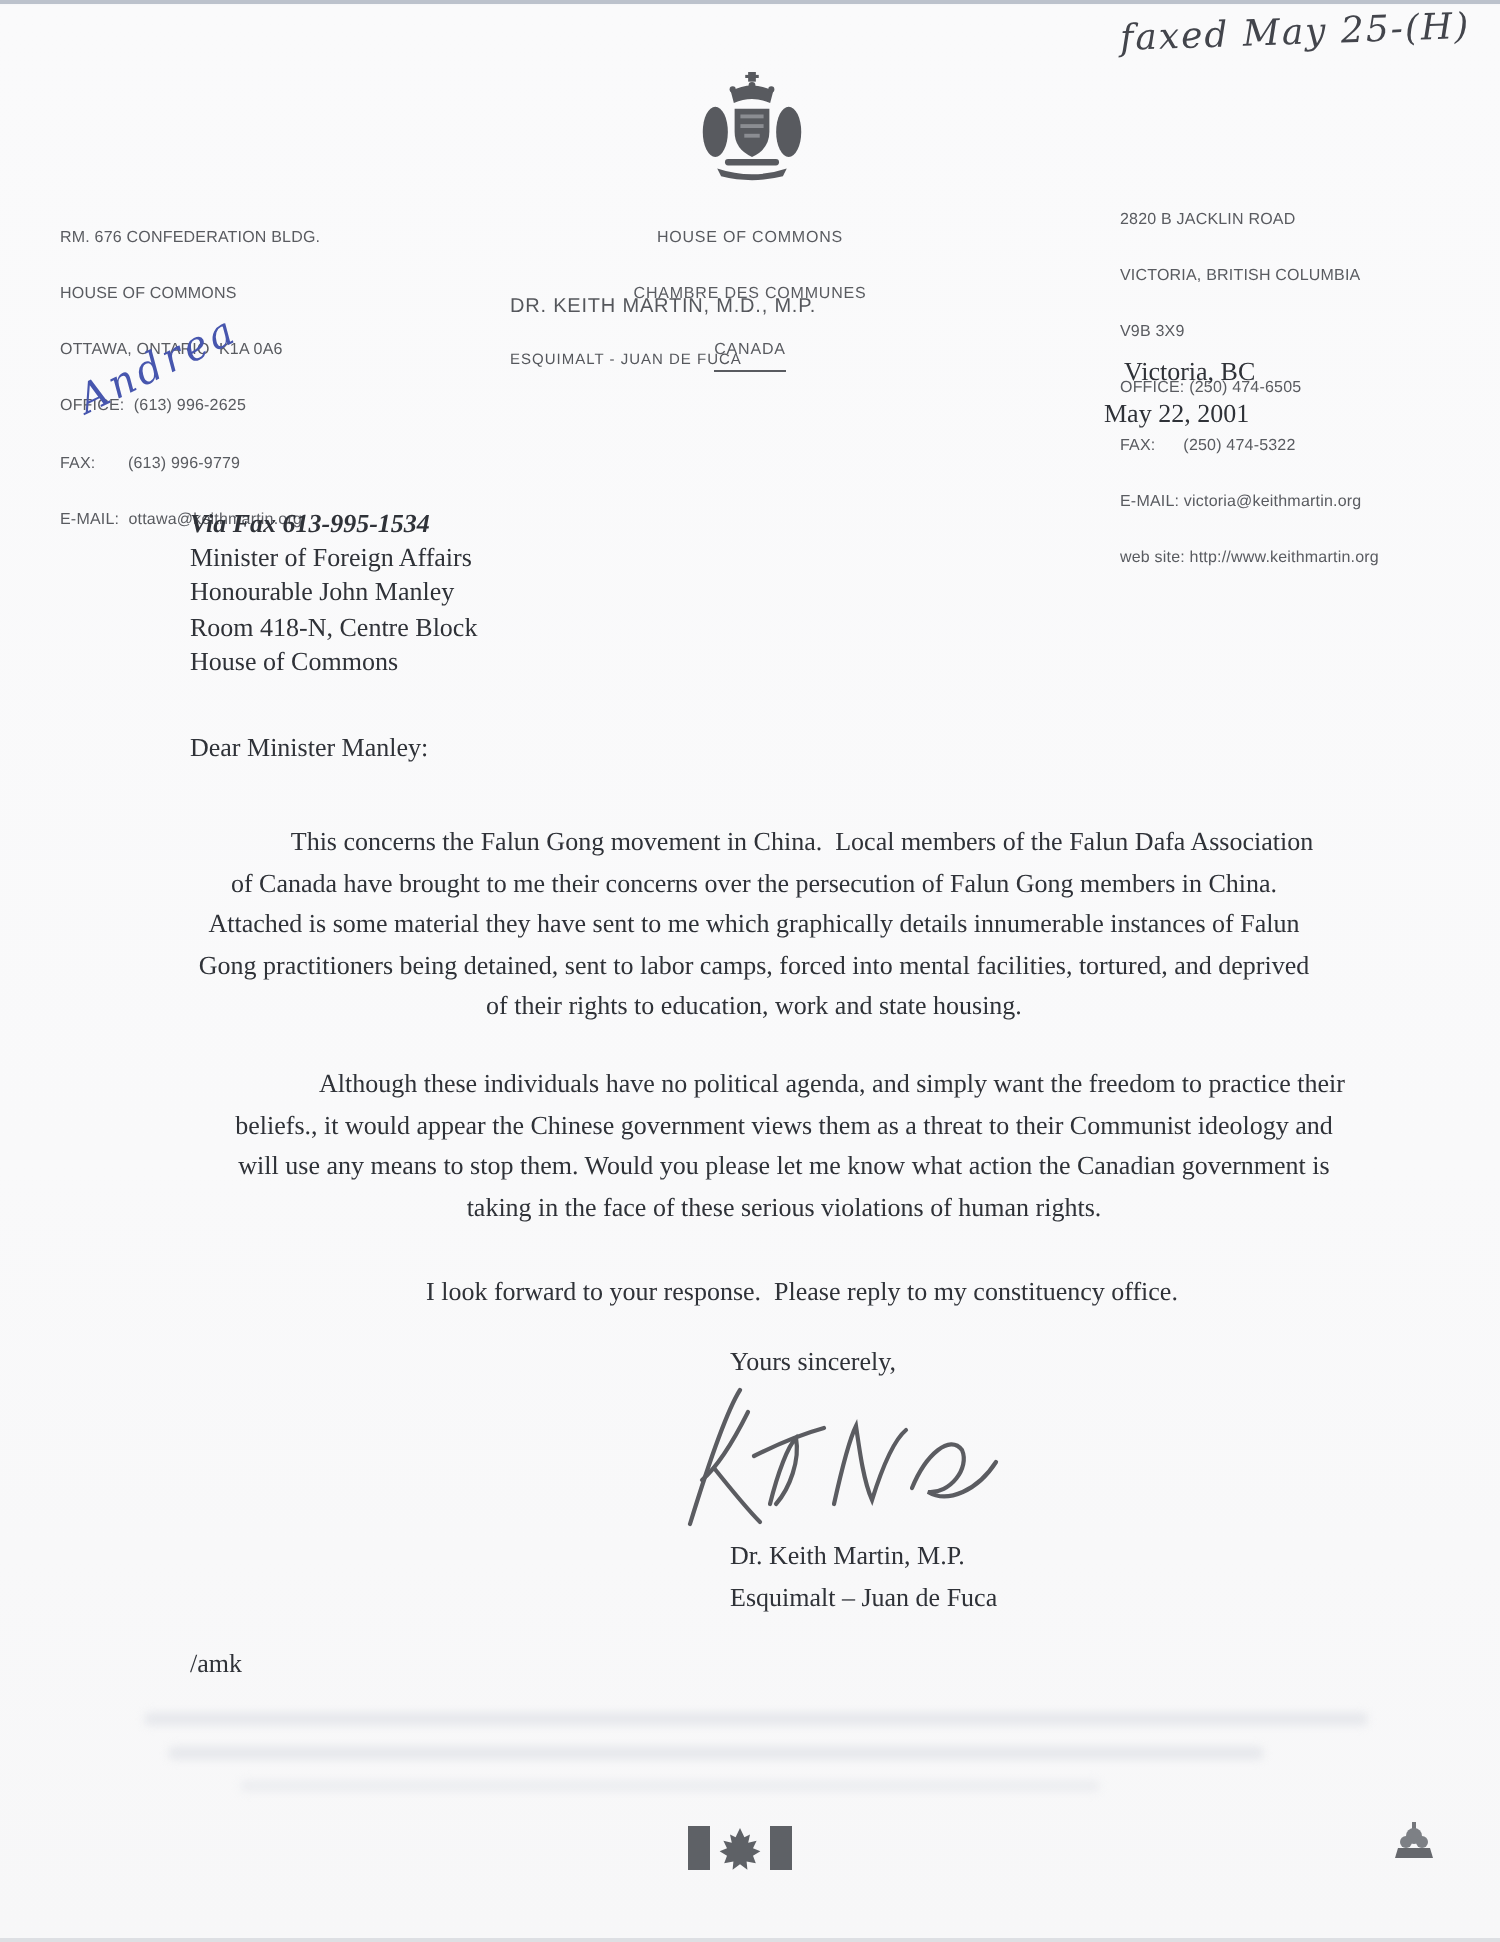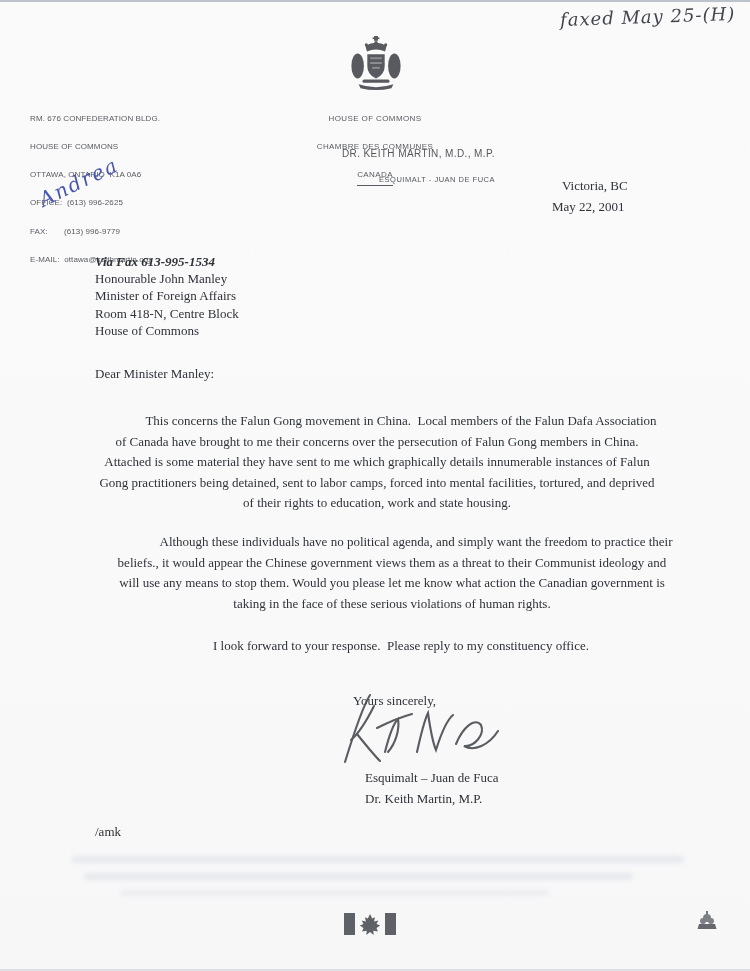--- a/index.html
+++ b/index.html
@@ -14,40 +14,40 @@
   .page::before{content:"";position:absolute;top:0;left:0;width:100%;height:2px;background:#bcc2cc;}
   .page::after{content:"";position:absolute;bottom:0;left:0;width:100%;height:2px;background:#dddfe3;}
   .abs{position:absolute;}
 
   
   .lh{font-family:"Liberation Sans", sans-serif;font-size:8px;line-height:9.4px;color:#595b60;letter-spacing:.1px;white-space:pre;}
   .lh-center{text-align:center;letter-spacing:.4px;}
   .crest-wrap{left:347px;top:36px;width:58px;height:56px;}
   .inst{left:285px;top:95px;width:180px;}
   .canada-underline{border-bottom:1px solid #595b60;padding-bottom:6px;}
-  .member{left:255px;top:148px;width:240px;text-align:right;font-family:"Liberation Sans", sans-serif;color:#55575c;}
+  .member{left:255px;top:148px;width:240px;text-align:left;font-family:"Liberation Sans", sans-serif;color:#55575c;}
   .member .name{font-size:10px;letter-spacing:.4px;}
   .member .riding{font-size:7.5px;letter-spacing:.5px;margin-top:16px;}
 
   
   .hand-fax{left:560px;top:6px;font-style:italic;font-size:18px;color:#43454c;transform:rotate(-2deg);letter-spacing:1px;font-family:"DejaVu Serif", serif;}
   .hand-name{left:36px;top:170px;font-style:italic;font-size:20px;color:#4756ae;transform:rotate(-26deg);letter-spacing:2px;font-family:"DejaVu Serif", serif;}
 
   
   .serif{font-size:13px;line-height:20.6px;color:#2f3238;}
   .dateline{left:552px;top:176px;}
   .dateline .city{padding-left:10px;}
   .recipient{left:95px;top:253px;line-height:17.2px;}
   .viafax{font-weight:bold;font-style:italic;}
   .salutation{left:95px;top:364px;}
   .par{left:95px;width:564px;text-indent:48px;white-space:pre-wrap;text-align:center;}
   .p1{top:398px;}
   .p2{top:519px;margin-left:15px;}
   .p3{top:623px;}
-  .valediction{left:353px;top:671px;margin-top:20px;}
+  .valediction{left:365px;top:671px;}
   .sig-svg{left:333px;top:690px;}
   .sigblock{left:365px;top:768px;line-height:20.6px;}
   .initials{left:95px;top:822px;}
 
   
   .ghost{background:#e2e4e9;filter:blur(2px);opacity:.75;border-radius:3px;}
   .g1{left:72px;top:856px;width:612px;height:7px;}
   .g2{left:84px;top:873px;width:548px;height:7px;}
   .g3{left:120px;top:890px;width:430px;height:6px;opacity:.5;}
 
@@ -97,32 +97,41 @@
     <div>HOUSE OF COMMONS</div>
     <div>CHAMBRE DES COMMUNES</div>
     <div><span class="canada-underline">CANADA</span></div>
   </div>
 
   <div class="abs member">
     <div class="name">DR. KEITH MARTIN, M.D., M.P.</div>
     <div class="riding">ESQUIMALT - JUAN DE FUCA</div>
   </div>
 
+  <div class="abs lh" style="left:560px;top:86px;">
+    <div>2820 B JACKLIN ROAD</div>
+    <div>VICTORIA, BRITISH COLUMBIA</div>
+    <div>V9B 3X9</div>
+    <div>OFFICE: (250) 474-6505</div>
+    <div>FAX:      (250) 474-5322</div>
+    <div>E-MAIL: victoria@keithmartin.org</div>
+    <div>web site: http://www.keithmartin.org</div>
+  </div>
 
   <div class="abs hand-name">Andrea</div>
 
   <div class="abs serif dateline">
     <div class="city">Victoria, BC</div>
     <div>May 22, 2001</div>
   </div>
 
   <div class="abs serif recipient">
     <div class="viafax">Via Fax 613-995-1534</div>
+    <div>Minister of Foreign Affairs</div>
     <div>Honourable John Manley</div>
-    <div>Minister of Foreign Affairs</div>
     <div>Room 418-N, Centre Block</div>
     <div>House of Commons</div>
   </div>
 
   <div class="abs serif salutation">Dear Minister Manley:</div>
 
   <p class="abs serif par p1">This concerns the Falun Gong movement in China.  Local members of the Falun Dafa Association of Canada have brought to me their concerns over the persecution of Falun Gong members in China.  Attached is some material they have sent to me which graphically details innumerable instances of Falun Gong practitioners being detained, sent to labor camps, forced into mental facilities, tortured, and deprived of their rights to education, work and state housing.</p>
   <p class="abs serif par p2">Although these individuals have no political agenda, and simply want the freedom to practice their beliefs., it would appear the Chinese government views them as a threat to their Communist ideology and will use any means to stop them. Would you please let me know what action the Canadian government is taking in the face of these serious violations of human rights.</p>
   <p class="abs serif par p3">I look forward to your response.  Please reply to my constituency office.</p>
 
@@ -136,22 +145,22 @@
         <path d="M24,44 C32,54 40,64 47,71"></path>
         <path d="M52,62 C56,46 61,33 65,29 C67,40 62,54 55,62"></path>
         <path d="M44,38 C56,32 68,27 79,24"></path>
         <path d="M84,62 C88,44 92,29 95,23 C97,37 99,51 103,60 C108,44 114,30 120,25"></path>
         <path d="M123,54 C130,37 142,27 148,35 C152,44 142,57 131,56 C141,62 156,55 165,41"></path>
       </g>
     </svg>
   </div>
 
   <div class="abs serif sigblock">
+    <div>Dr. Keith Martin, M.P.</div>
     <div>Esquimalt – Juan de Fuca</div>
-    <div>Dr. Keith Martin, M.P.</div>
   </div>
 
   <div class="abs serif initials">/amk</div>
 
   <div class="abs ghost g1"></div>
   <div class="abs ghost g2"></div>
   <div class="abs ghost g3"></div>
 
   <div class="abs flag-wrap">
     <svg width="54" height="24" viewBox="0 0 54 24" aria-hidden="true">

